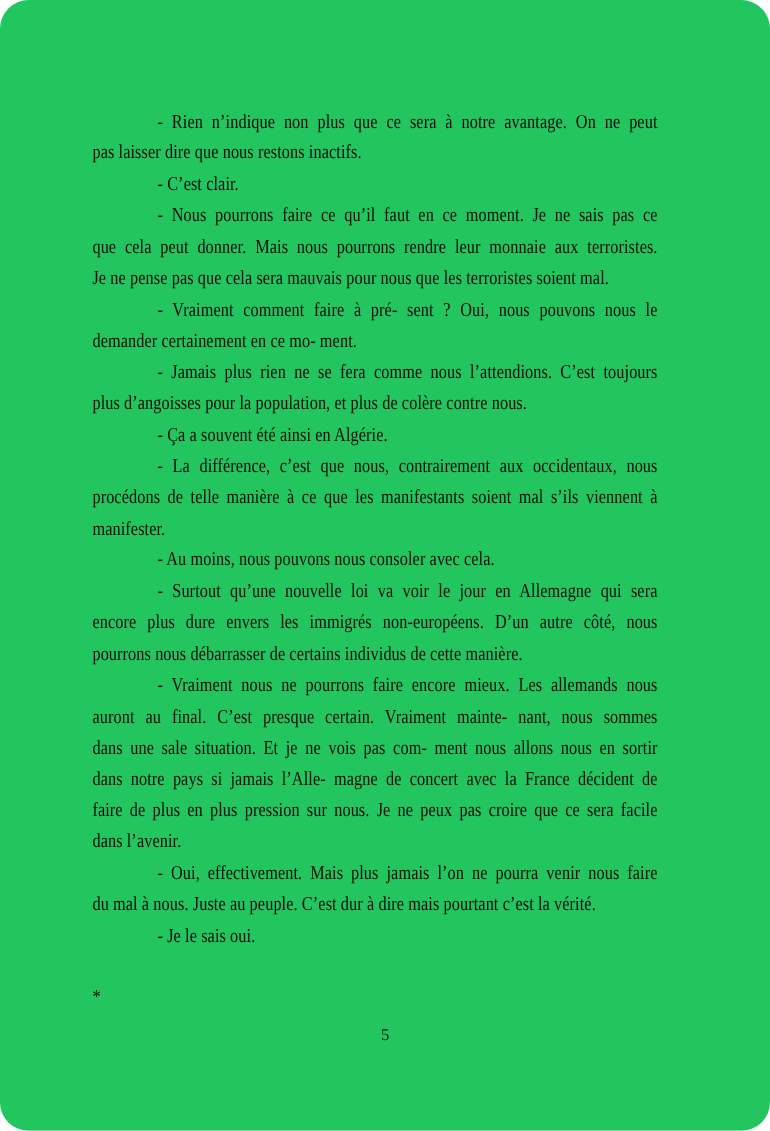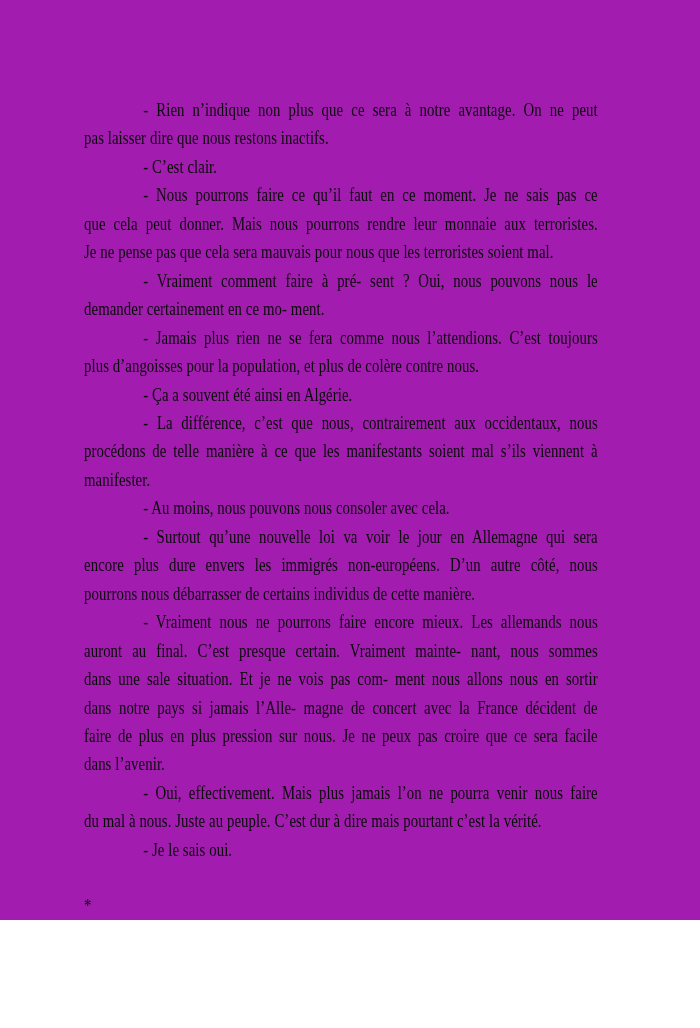--- a/index.html
+++ b/index.html
@@ -3,25 +3,26 @@
 <meta charset="utf-8">
 <style>
   html, body {
     margin: 0;
     padding: 0;
     background: #ffffff;
   }
   .page {
     position: relative;
     width: 700px;
-    height: 920px;
-    background: #a21caf;
+    height: 1028px;
+    background: #22c55e;
     color: #0b0b0b;
     font-family: "Liberation Serif", "DejaVu Serif", serif;
     overflow: hidden;
+    border-radius: 26px;
   }
   .text-block {
     position: absolute;
     left: 84px;
     top: 96px;
     width: 625px;
     transform: scaleX(0.822);
     transform-origin: 0 0;
     font-size: 18px;
     line-height: 28.45px;

